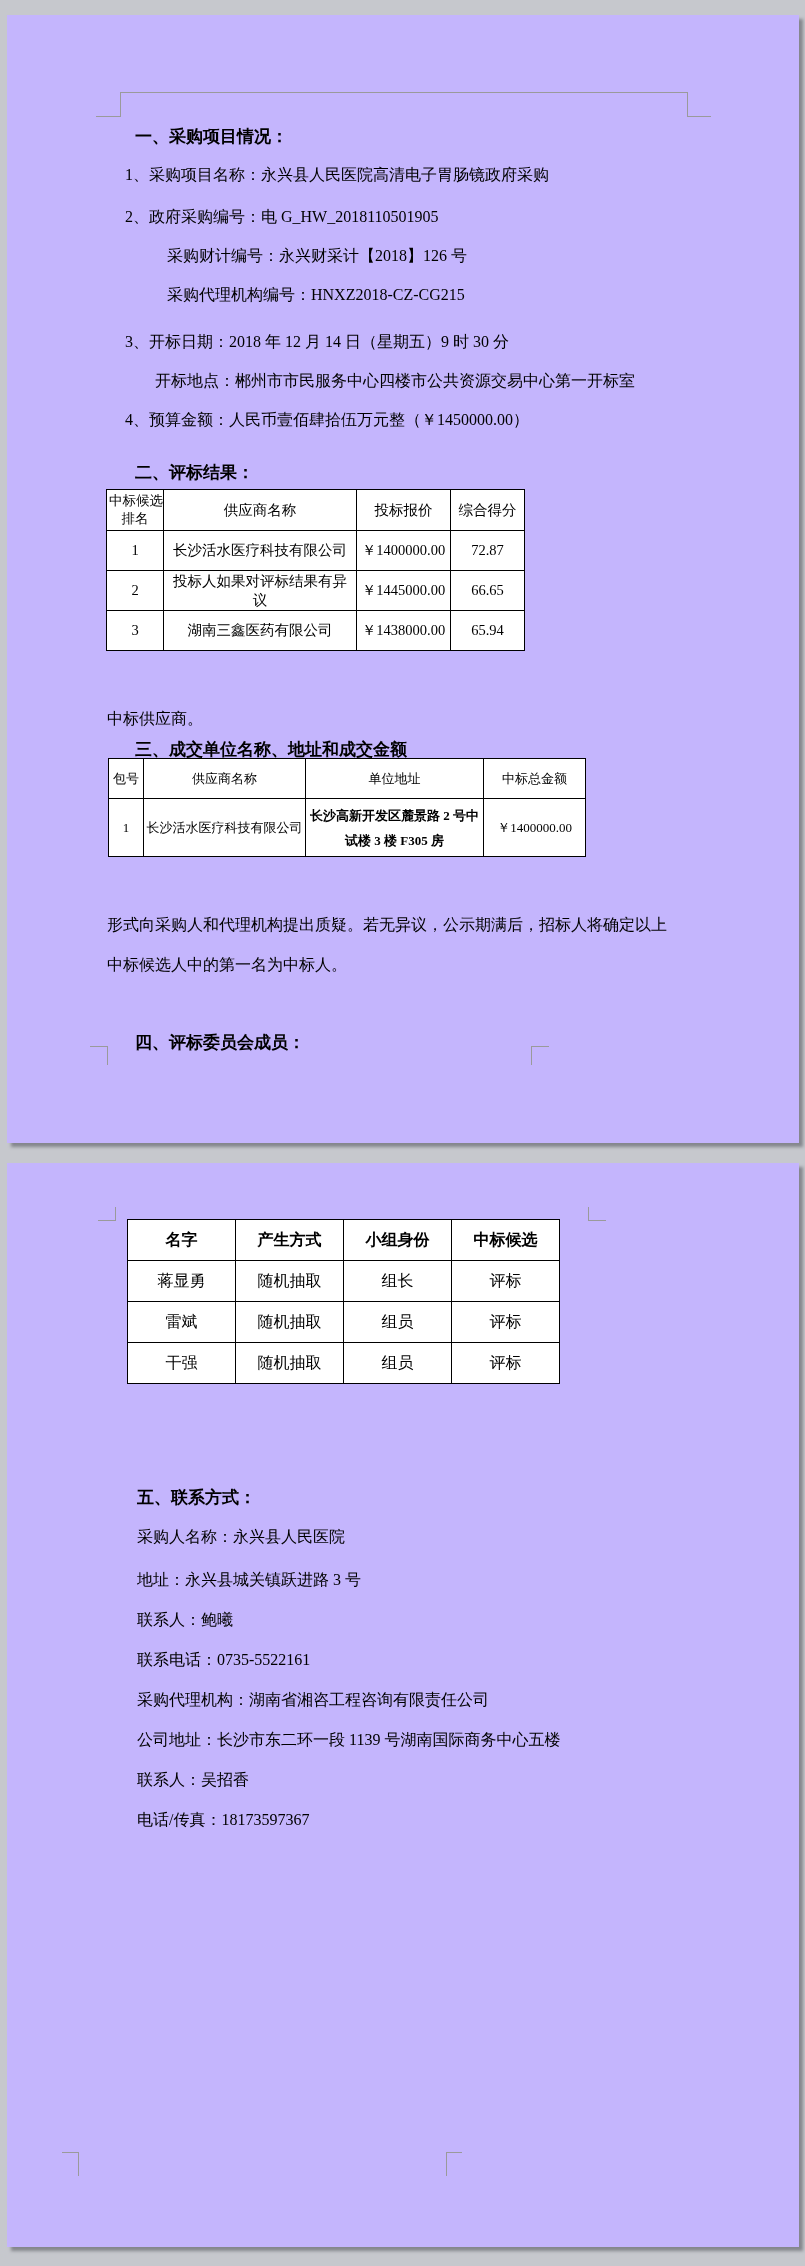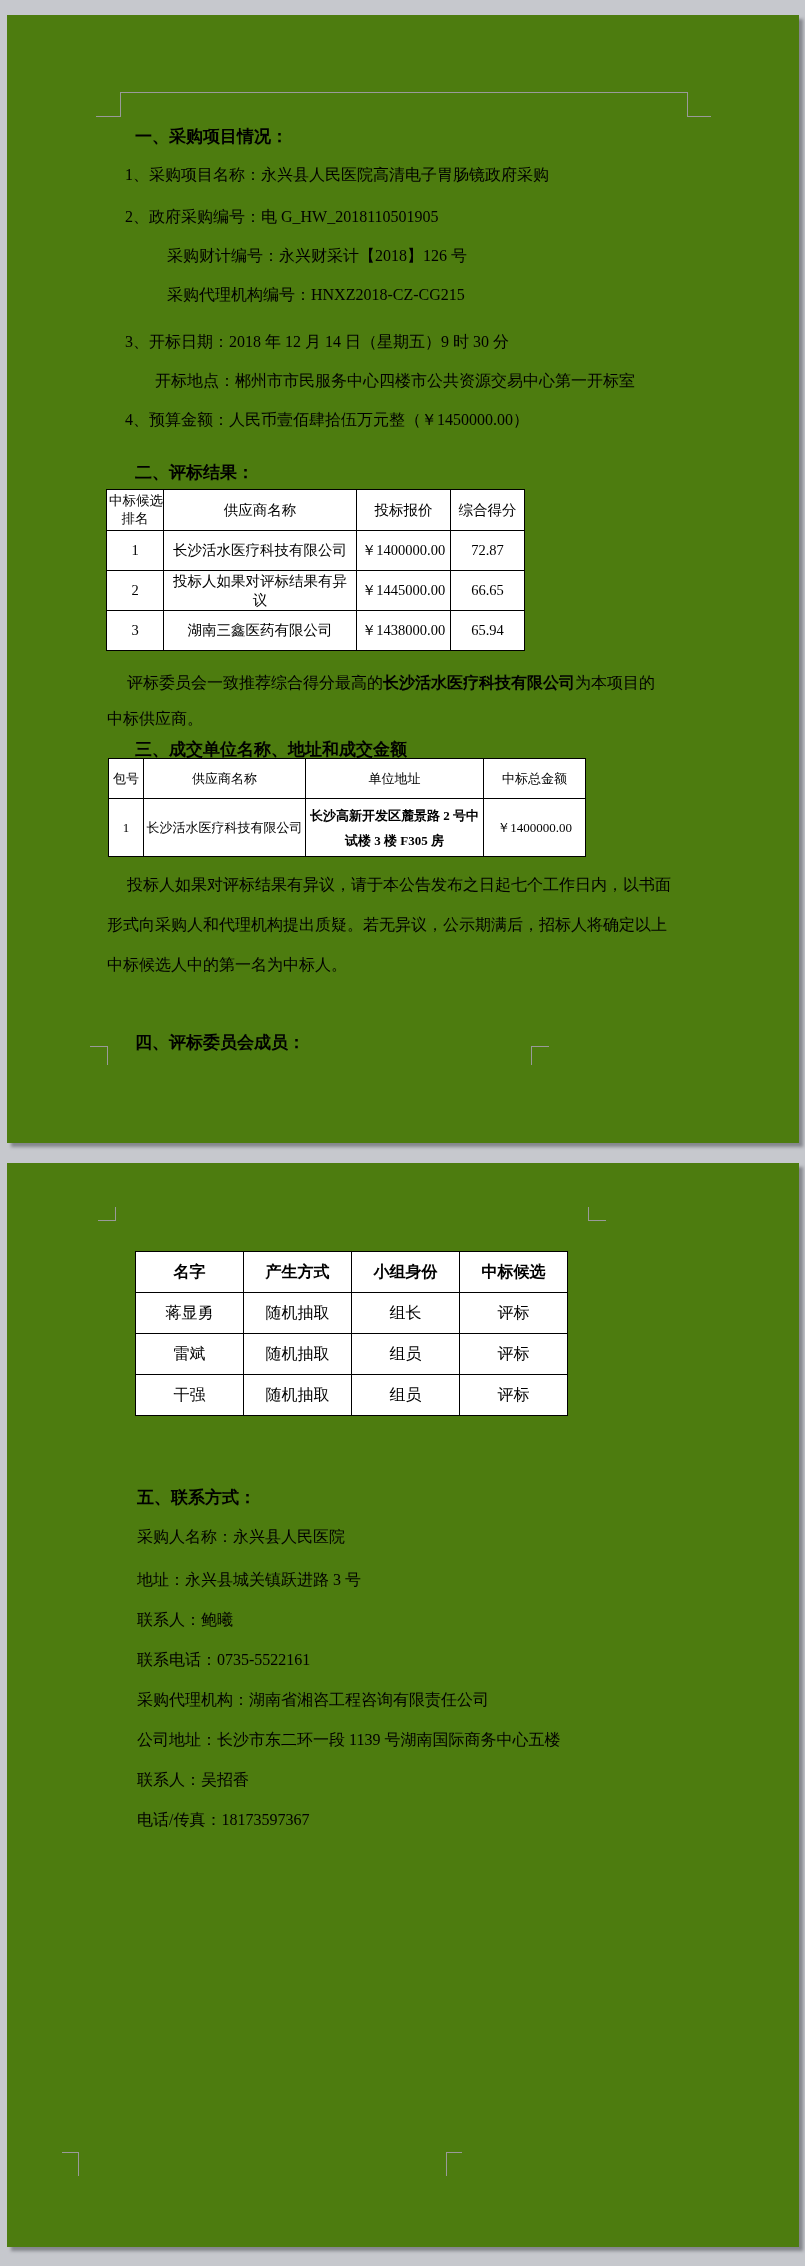--- a/index.html
+++ b/index.html
@@ -5,40 +5,40 @@
   html,body{margin:0;padding:0;}
   body{
     width:805px;height:2266px;
     background:#c6c8cd;
     font-family:"Liberation Serif","DejaVu Serif",serif;
     color:#000;
     position:relative;
     overflow:hidden;
   }
   .page{
-    position:absolute;left:7px;width:792px;background:#4d7c0f;
+    position:absolute;left:7px;width:792px;background:#c4b5fd;
     box-shadow:4px 4px 3px rgba(80,82,90,.55);
   }
   #page1{top:15px;height:1128px;}
   #page2{top:1163px;height:1084px;}
   .abs{position:absolute;white-space:nowrap;}
   .h{font-weight:bold;font-size:17px;}
   .t{font-size:16px;}
   .mk{position:absolute;}
   table{position:absolute;border-collapse:collapse;table-layout:fixed;background:#fff;}
   th,td{border:1.5px solid #000;text-align:center;vertical-align:middle;padding:0 2px;font-weight:normal;overflow:hidden;}
   #bid-table{font-size:14.5px;width:418px;left:99px;top:474px;}
   #bid-table th{height:40px;}
   #bid-table td{height:39px;}
   #bid-table .rankhdr{display:block;line-height:18px;font-size:13.5px;white-space:nowrap;}
   #deal-table{font-size:13px;width:477px;left:101px;top:743px;}
   #deal-table th{height:39px;}
   #deal-table td{height:57px;}
   #deal-table .addr-line{display:block;line-height:25px;white-space:nowrap;font-weight:bold;}
-  #committee-table{font-size:16px;width:432px;left:128px;top:56px;margin-top:32px;}
+  #committee-table{font-size:16px;width:432px;left:120px;top:56px;}
   #committee-table th{height:40px;font-weight:bold;}
   #committee-table td{height:40px;}
   b{font-weight:bold;}
 </style>
 </head>
 <body>
 
 <div>
 
   <div class="page" id="page1">
@@ -93,21 +93,20 @@
         </tr>
         <tr>
           <td>3</td>
           <td>湖南三鑫医药有限公司</td>
           <td>￥1438000.00</td>
           <td>65.94</td>
         </tr>
       </tbody>
     </table>
 
-    <div class="t abs" style="left:120px;top:658px"><span>评标委员会一致推荐综合得分最高的</span><b>长沙活水医疗科技有限公司</b><span>为本项目的</span></div>
     <div class="t abs" style="left:100px;top:694px">中标供应商。</div>
 
     <div class="h abs" style="left:128px;top:723px">三、成交单位名称、地址和成交金额</div>
 
     <table id="deal-table">
       <colgroup>
           <col style="width:35px">
           <col style="width:162px">
           <col style="width:178px">
           <col style="width:102px">
@@ -126,21 +125,20 @@
           <td>长沙活水医疗科技有限公司</td>
           <td>
             <span class="addr-line">长沙高新开发区麓景路 2 号中</span>
             <span class="addr-line">试楼 3 楼 F305 房</span>
           </td>
           <td>￥1400000.00</td>
         </tr>
       </tbody>
     </table>
 
-    <div class="t abs" style="left:120px;top:860px">投标人如果对评标结果有异议，请于本公告发布之日起七个工作日内，以书面</div>
     <div class="t abs" style="left:100px;top:900px">形式向采购人和代理机构提出质疑。若无异议，公示期满后，招标人将确定以上</div>
     <div class="t abs" style="left:100px;top:940px">中标候选人中的第一名为中标人。</div>
 
     <div class="h abs" style="left:128px;top:1016px">四、评标委员会成员：</div>
   </div>
 
   <div class="page" id="page2">
 
     <div class="mk" style="left:91px;top:44px;width:17px;height:13px;border-right:1px solid #9a9a9a;border-bottom:1px solid #9a9a9a"></div>
     <div class="mk" style="left:581px;top:44px;width:17px;height:13px;border-left:1px solid #9a9a9a;border-bottom:1px solid #9a9a9a"></div>

